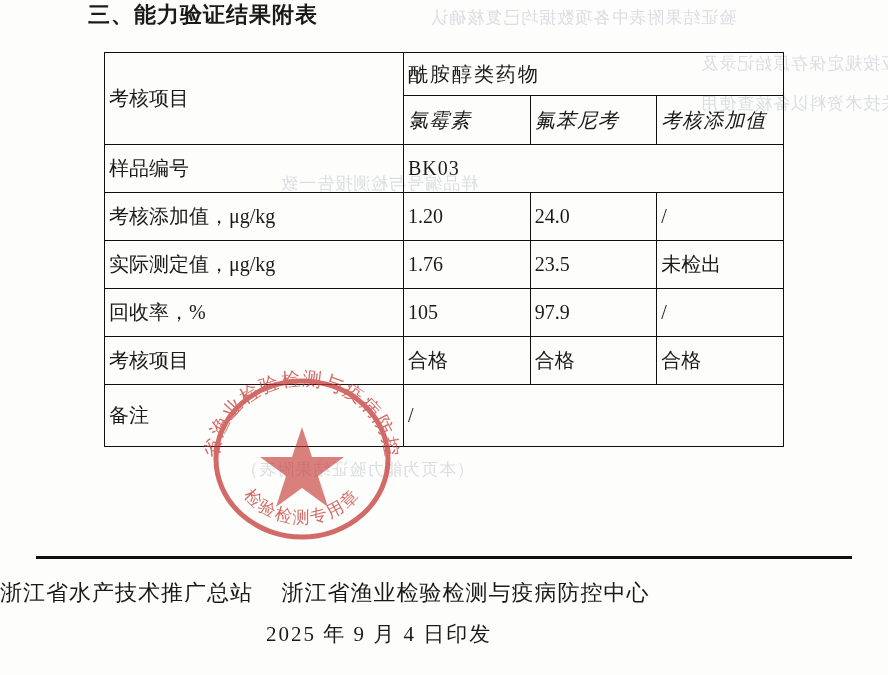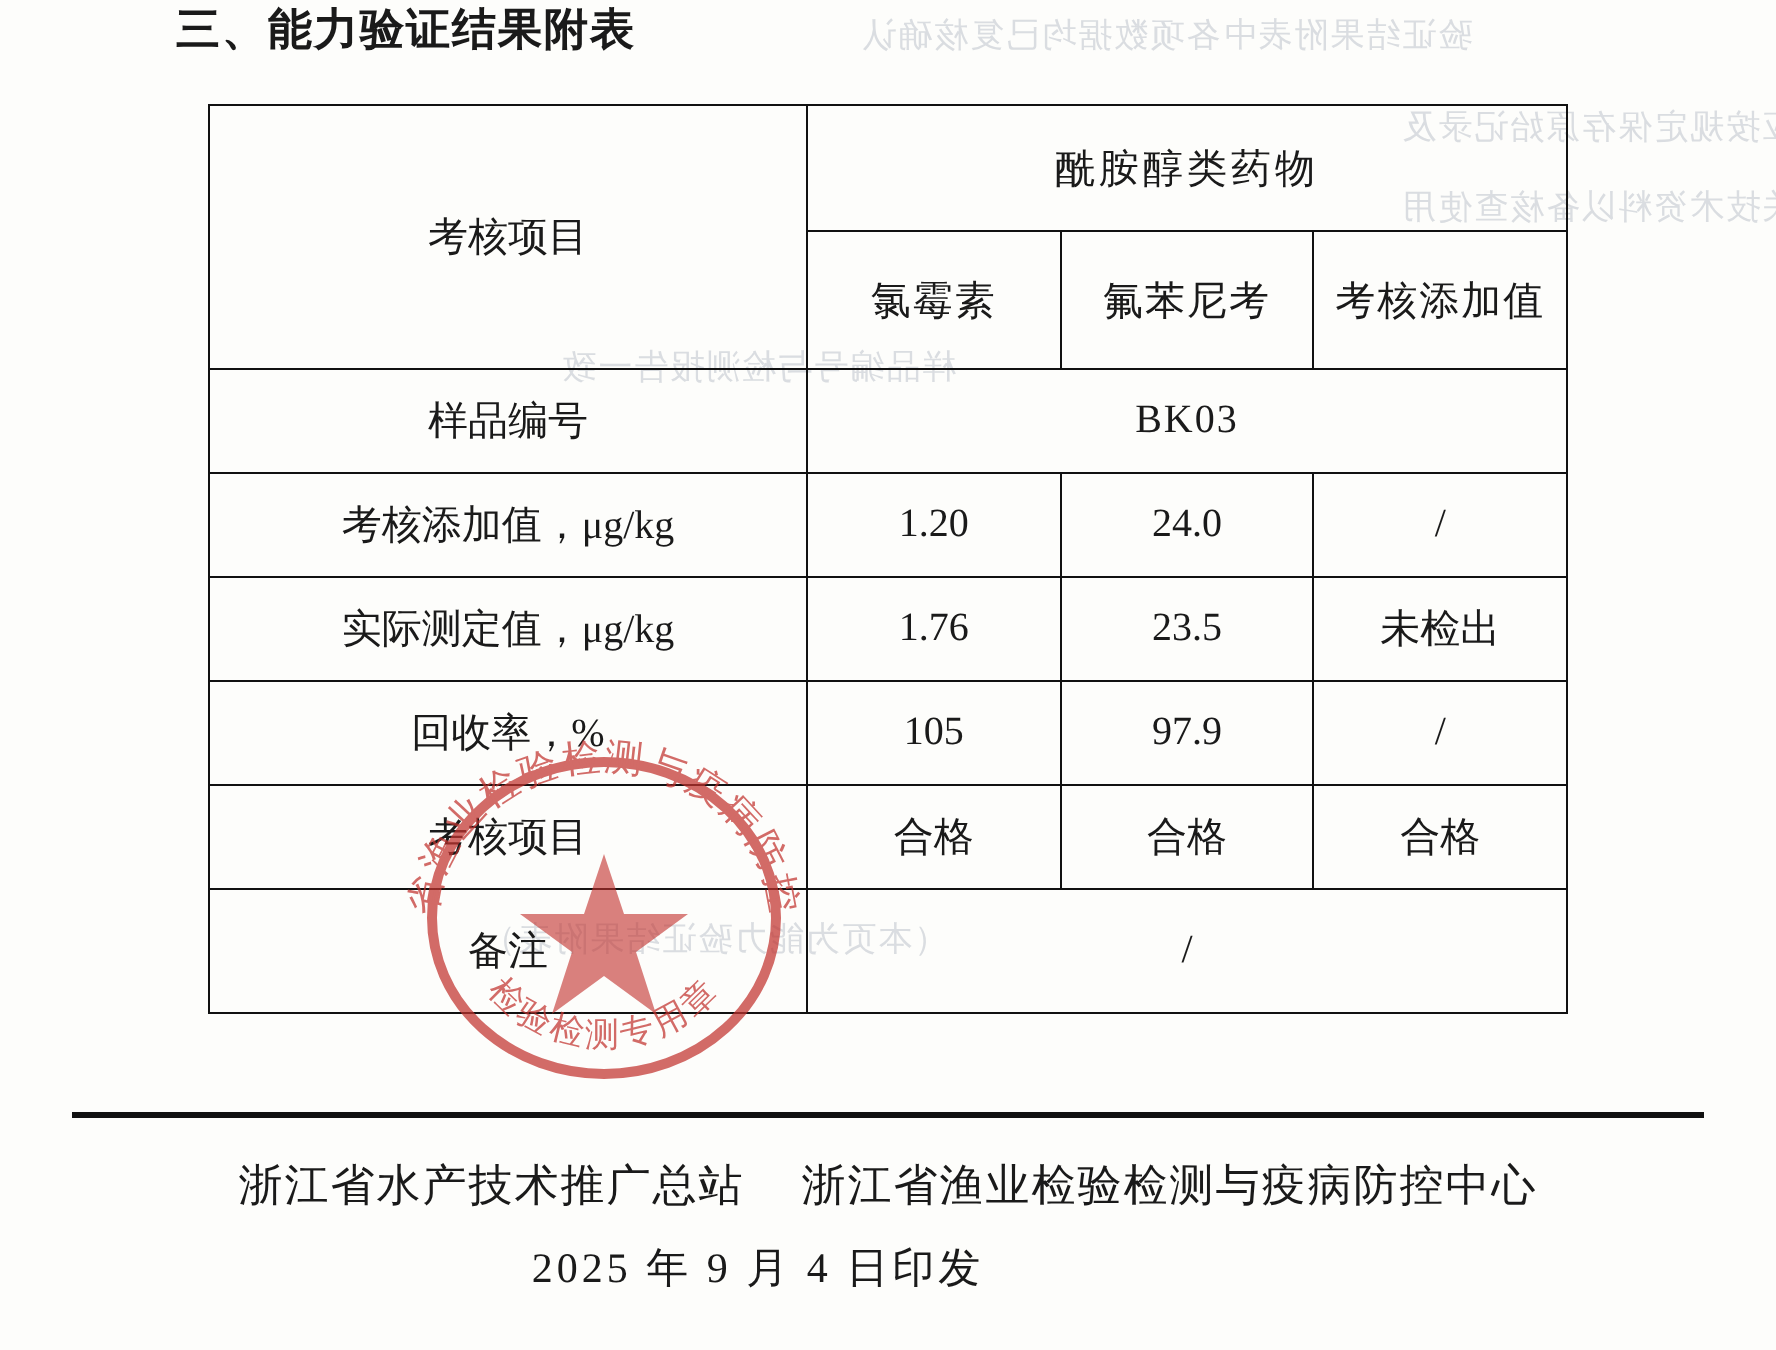--- a/index.html
+++ b/index.html
@@ -48,31 +48,31 @@
     top: 52px;
     width: 680px;
   }
   table.results {
     border-collapse: collapse;
     width: 680px;
     table-layout: fixed;
   }
   table.results td {
     border: 1.6px solid #111;
-    text-align: center;
     vertical-align: middle;
     font-size: 20px;
-    padding: 12px 4px;
+    padding: 2px 4px;
     background: transparent;
   }
   td.item-col {
     width: 290px;
   }
   td.drug-col {
     width: 130px;
+    font-style: italic;
   }
   .h-group {
     font-size: 21px;
     letter-spacing: 2px;
     height: 38px;
   }
   .h-sub {
     height: 44px;
     font-size: 20px;
     letter-spacing: 1px;
@@ -106,21 +106,21 @@
     top: 556px;
     width: 816px;
     height: 3px;
     background: #111;
   }
   .footer-line1 {
     position: absolute;
     left: 0;
     top: 578px;
     width: 888px;
-    text-align: center;
+    text-align: left;
     font-size: 22px;
     letter-spacing: 1px;
   }
   .footer-line1 .left {
     margin-right: 22px;
   }
   .footer-line2 {
     position: absolute;
     left: 0;
     top: 620px;

